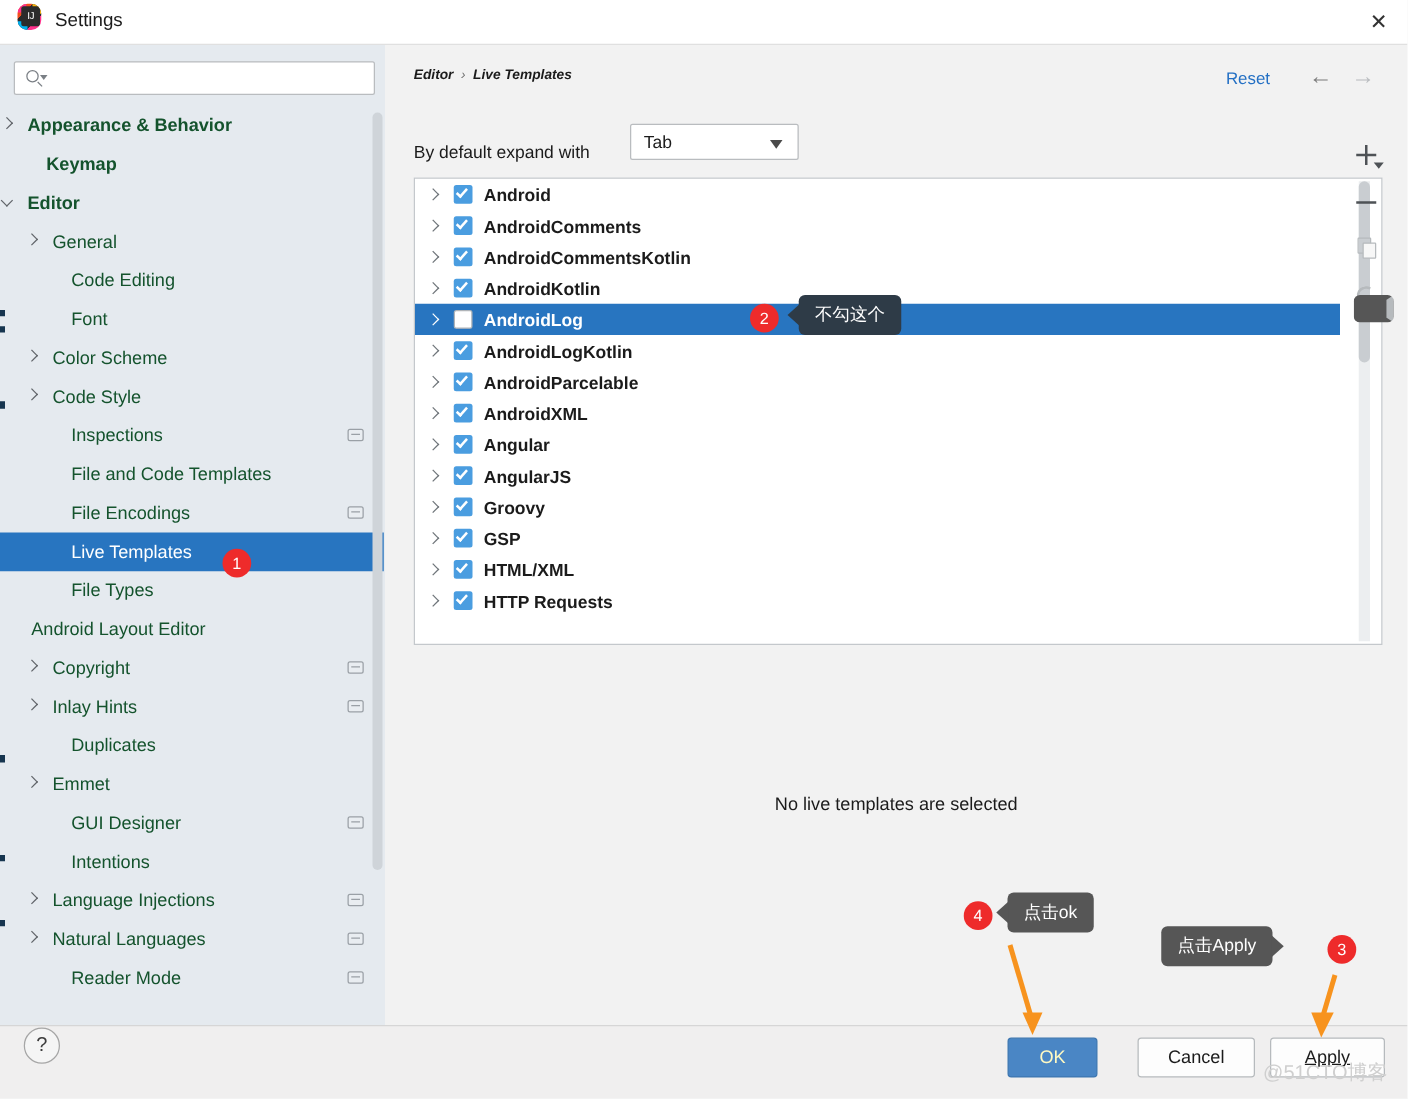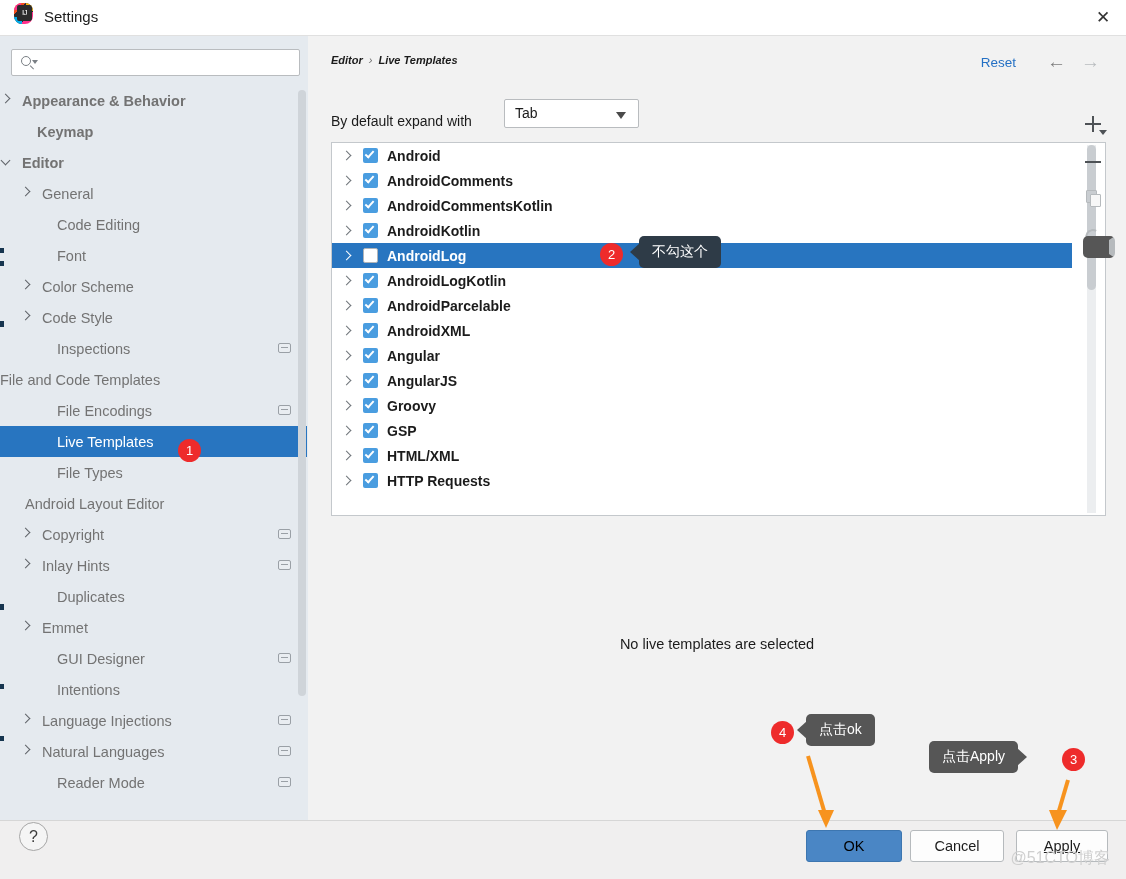--- a/index.html
+++ b/index.html
@@ -75,21 +75,21 @@
   }
   .search-input {
     position:absolute; left:28px; top:3px; width:252px; height:20px;
     border:none; outline:none; background:transparent; font-size:13px;
     font-family:"Liberation Sans", sans-serif; color:#222;
   }
 
   .tree { position:absolute; left:0; top:49px; width:308px; height:735px; }
   .tree-row {
     position: relative; height: 31px; display: flex; align-items: center;
-    font-size: 14.5px; color: #737373; width: 307px;
+    font-size: 14.5px; color: #14532d; width: 307px;
   }
   .tree-row.selected { background: #2875c0; color: #ffffff; }
   .tree-row .arrow {
     position:absolute; font-size: 0; width: 12px; height: 12px;
   }
   .chev {
     display:inline-block; width:7px; height:7px;
     border-right:1.6px solid #5f6368; border-bottom:1.6px solid #5f6368;
     transform: rotate(-45deg);
   }
@@ -206,21 +206,21 @@
     position:absolute; left:19px; top:822px; width:29px; height:29px;
     border-radius:50%; border:1px solid #a6a6a6; background:#f5f5f5;
     display:flex;align-items:center;justify-content:center;
     font-size:16px; color:#3c3c3c;
   }
   .btn {
     position:absolute; height:32px; border-radius:3px; font-size:14.5px;
     display:flex; align-items:center; justify-content:center;
     font-family:"Liberation Sans", sans-serif;
   }
-  .btn-ok { left:806px; top:830px; width:96px; background:#4a86c5; color:#000000; border:1px solid #3d76b0; }
+  .btn-ok { left:806px; top:830px; width:72px; background:#4a86c5; color:#fef9c3; border:1px solid #3d76b0; }
   .btn-cancel { left:910px; top:830px; width:94px; background:#fdfdfd; color:#1b1b1b; border:1px solid #b6babd; }
   .btn-apply { left:1016px; top:830px; width:92px; background:#fdfdfd; color:#1b1b1b; border:1px solid #b6babd; }
   .btn-apply .u { text-decoration: underline; }
 
   
   .badge {
     position:absolute; width:23px; height:23px; border-radius:50%;
     background:#ee2b2b; color:#fff; font-size:13px;
     display:flex; align-items:center; justify-content:center;
     font-family:"Liberation Sans", sans-serif; z-index:40;
@@ -303,21 +303,21 @@
         </div>
         <div class="tree-row">
           <span class="arrow" style="left: 22px;"><span class="chev"></span></span>
           <span class="label" style="margin-left: 42px;">Code Style</span>
         </div>
         <div class="tree-row">
           <span class="label" style="margin-left: 57px;">Inspections</span>
           <span class="badge-icon"></span>
         </div>
         <div class="tree-row">
-          <span class="label" style="">File and Code Templates</span>
+          <span class="label" style="margin-left: 57px;">File and Code Templates</span>
         </div>
         <div class="tree-row">
           <span class="label" style="margin-left: 57px;">File Encodings</span>
           <span class="badge-icon"></span>
         </div>
         <div class="tree-row selected">
           <span class="label" style="margin-left: 57px;">Live Templates</span>
         </div>
         <div class="tree-row">
           <span class="label" style="margin-left: 57px;">File Types</span>

